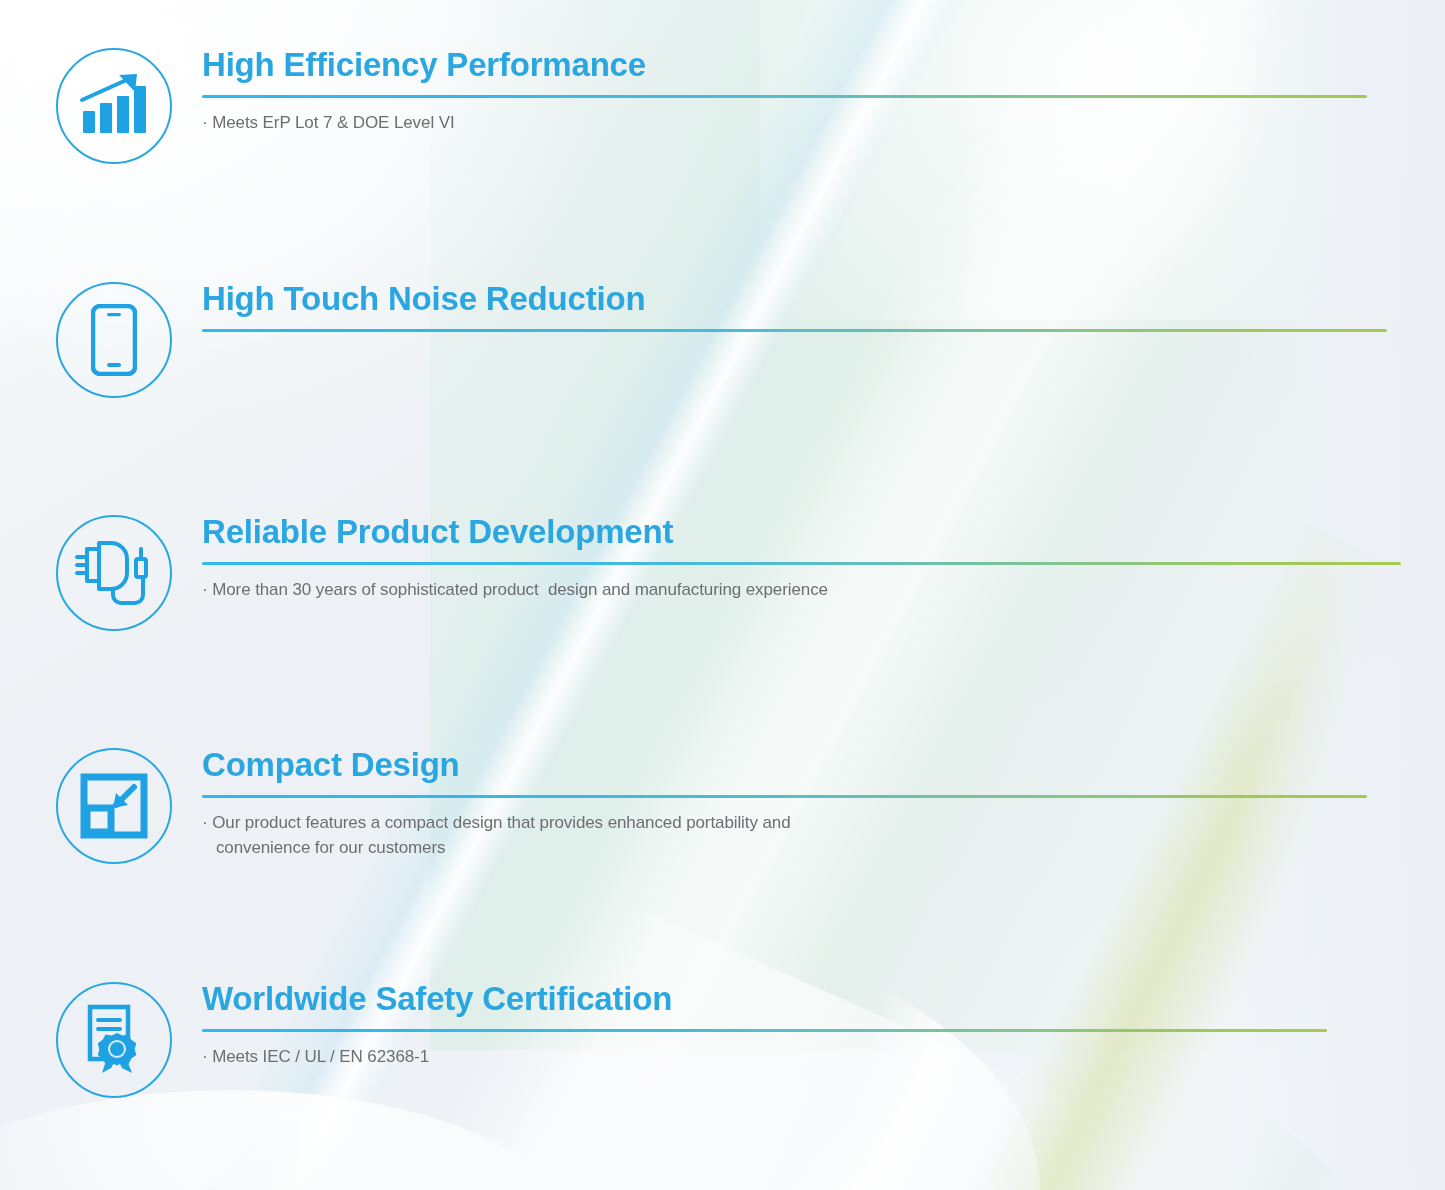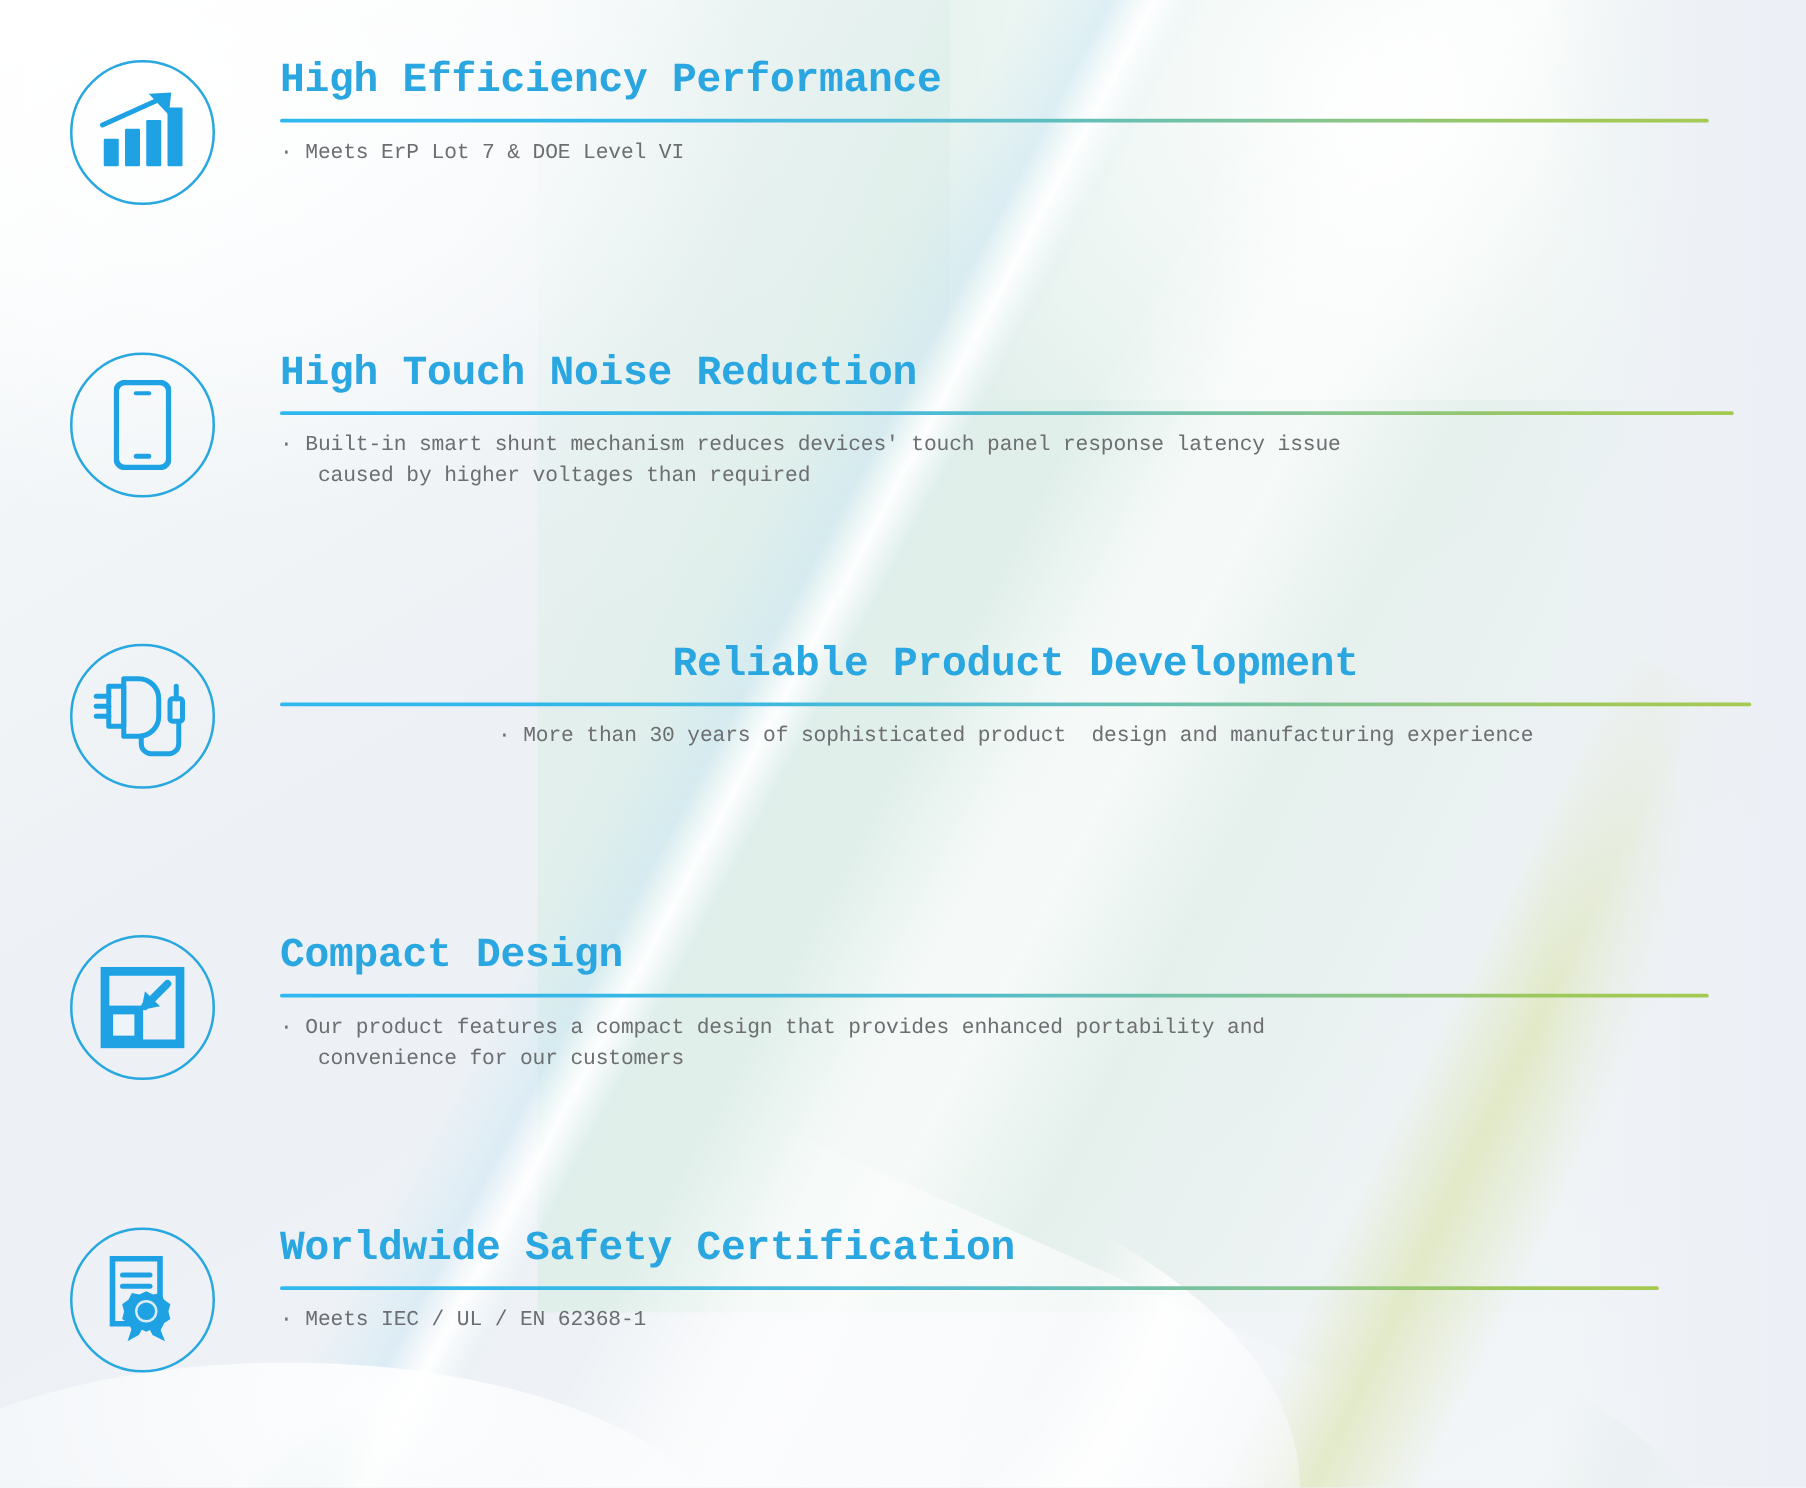--- a/index.html
+++ b/index.html
@@ -130,24 +130,23 @@
     border-radius: 50%;
     border: 2.5px solid #29a8e0;
     display: flex;
     align-items: center;
     justify-content: center;
     box-sizing: border-box;
   }
 
   .body-col {
     flex: 1 1 auto;
-    margin-left: 48px;
+    margin-left: 26px;
     padding-right: 78px;
     min-width: 0;
-    font-family: Liberation Mono, monospace;
   }
 
   .feature-title {
     font-size: 33px;
     font-weight: bold;
     color: #2aa6e0;
     letter-spacing: -0.2px;
     line-height: 1.0;
     margin: 0;
     white-space: nowrap;
@@ -182,21 +181,21 @@
   
   #feature-0 { top: 48px; }
   #feature-1 { top: 282px; }
   #feature-2 { top: 515px; }
   #feature-3 { top: 748px; }
   #feature-4 { top: 982px; }
 
   
   #feature-0 .body-col { padding-right: 78px; }
   #feature-1 .body-col { padding-right: 58px; }
-  #feature-2 .body-col { padding-right: 44px; text-align: center; }
+  #feature-2 .body-col { padding-right: 44px; }
   #feature-3 .body-col { padding-right: 78px; }
   #feature-4 .body-col { padding-right: 118px; }
 
   svg { display: block; }
 </style>
 </head>
 <body>
 
 <div id="page">
 
@@ -245,24 +244,20 @@
           <svg width="46" height="72" viewBox="0 0 46 72">
             <rect x="2" y="2" width="42" height="68" rx="7" ry="7" fill="none" stroke="#1ea2e4" stroke-width="4.5"></rect>
             <rect x="16" y="9" width="14" height="3.2" rx="1.6" fill="#1ea2e4"></rect>
             <rect x="16" y="59" width="14" height="4" rx="2" fill="#1ea2e4"></rect>
           </svg>
         </div>
       </div>
       <div class="body-col">
         <div class="feature-title">High Touch Noise Reduction</div>
         <div class="rule"></div>
-        <div class="bullets">
-          <span class="bullet">· Built-in smart shunt mechanism reduces devices' touch panel response latency issue
-   caused by higher voltages than required</span>
-        </div>
       </div>
     </div>
 
     <div class="feature" id="feature-2">
       <div class="icon-wrap">
         <div class="icon-circle">
           <svg width="82" height="72" viewBox="0 0 82 72">
             <g fill="none" stroke="#1ea2e4" stroke-width="4" stroke-linecap="round" stroke-linejoin="round">
 
               <path d="M26 6 h12 a16 16 0 0 1 16 16 v14 a16 16 0 0 1 -16 16 h-12 z"></path>

